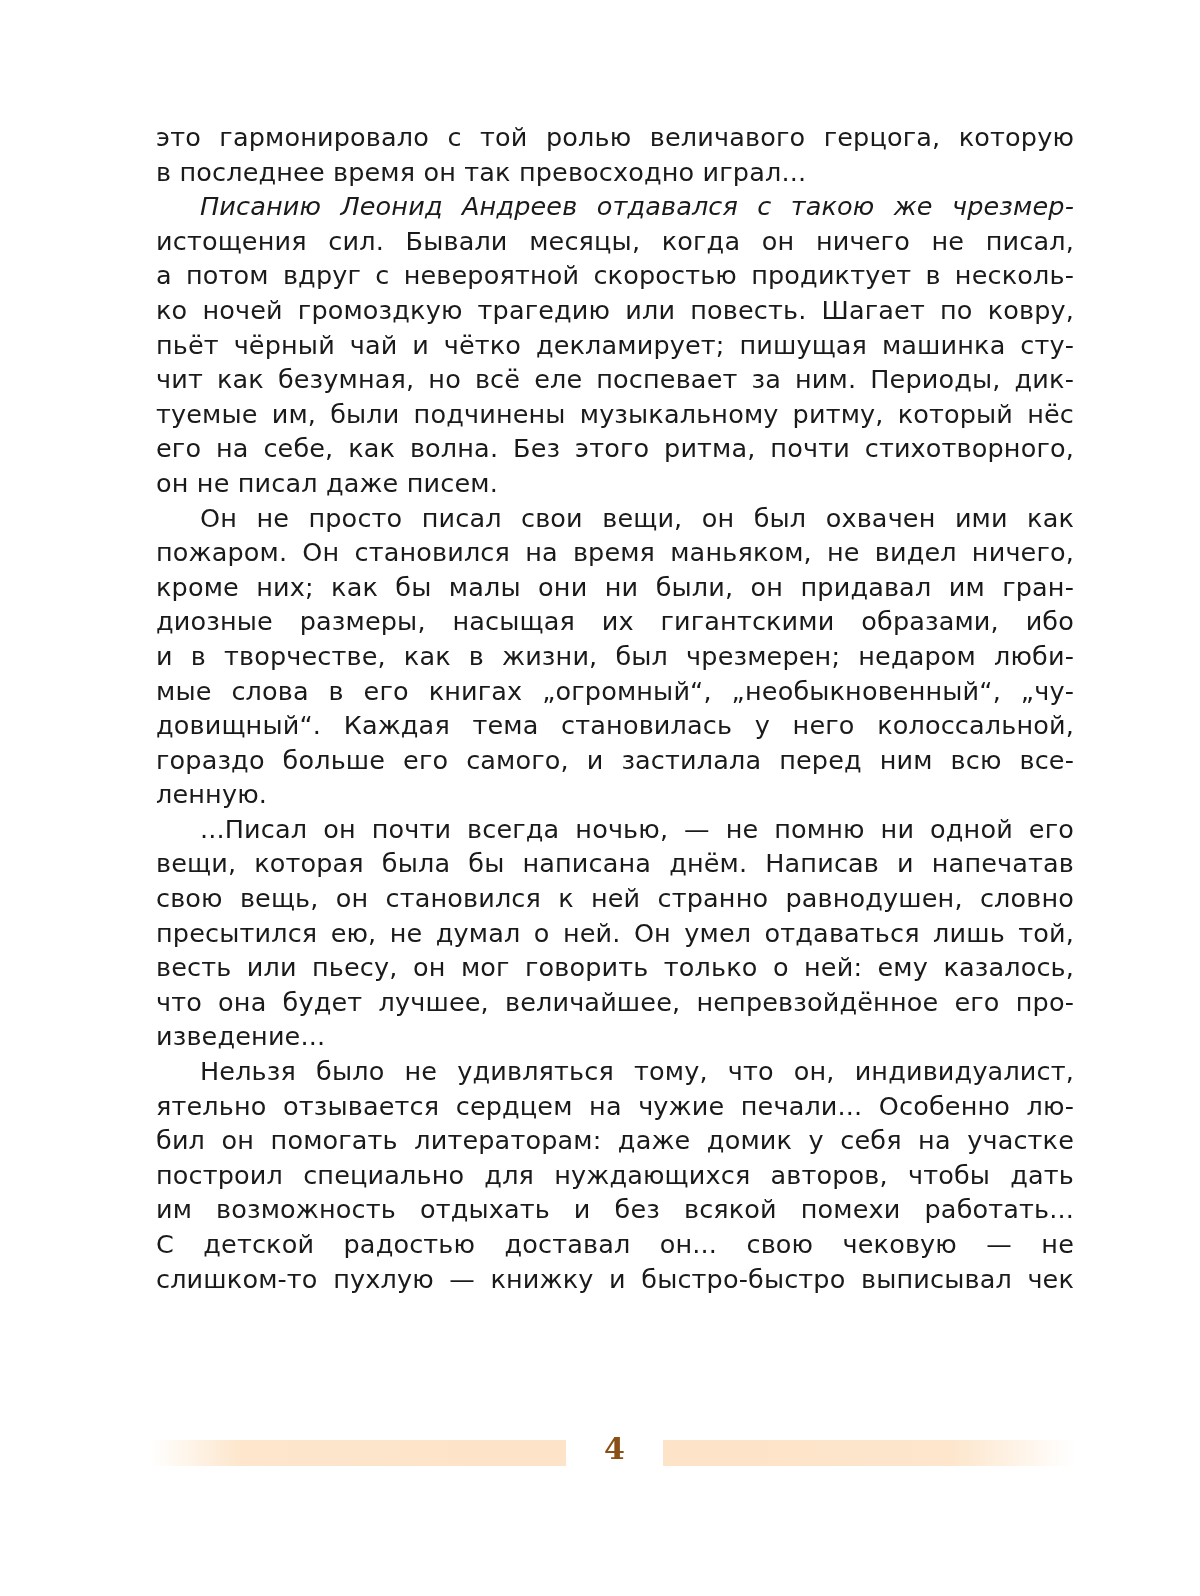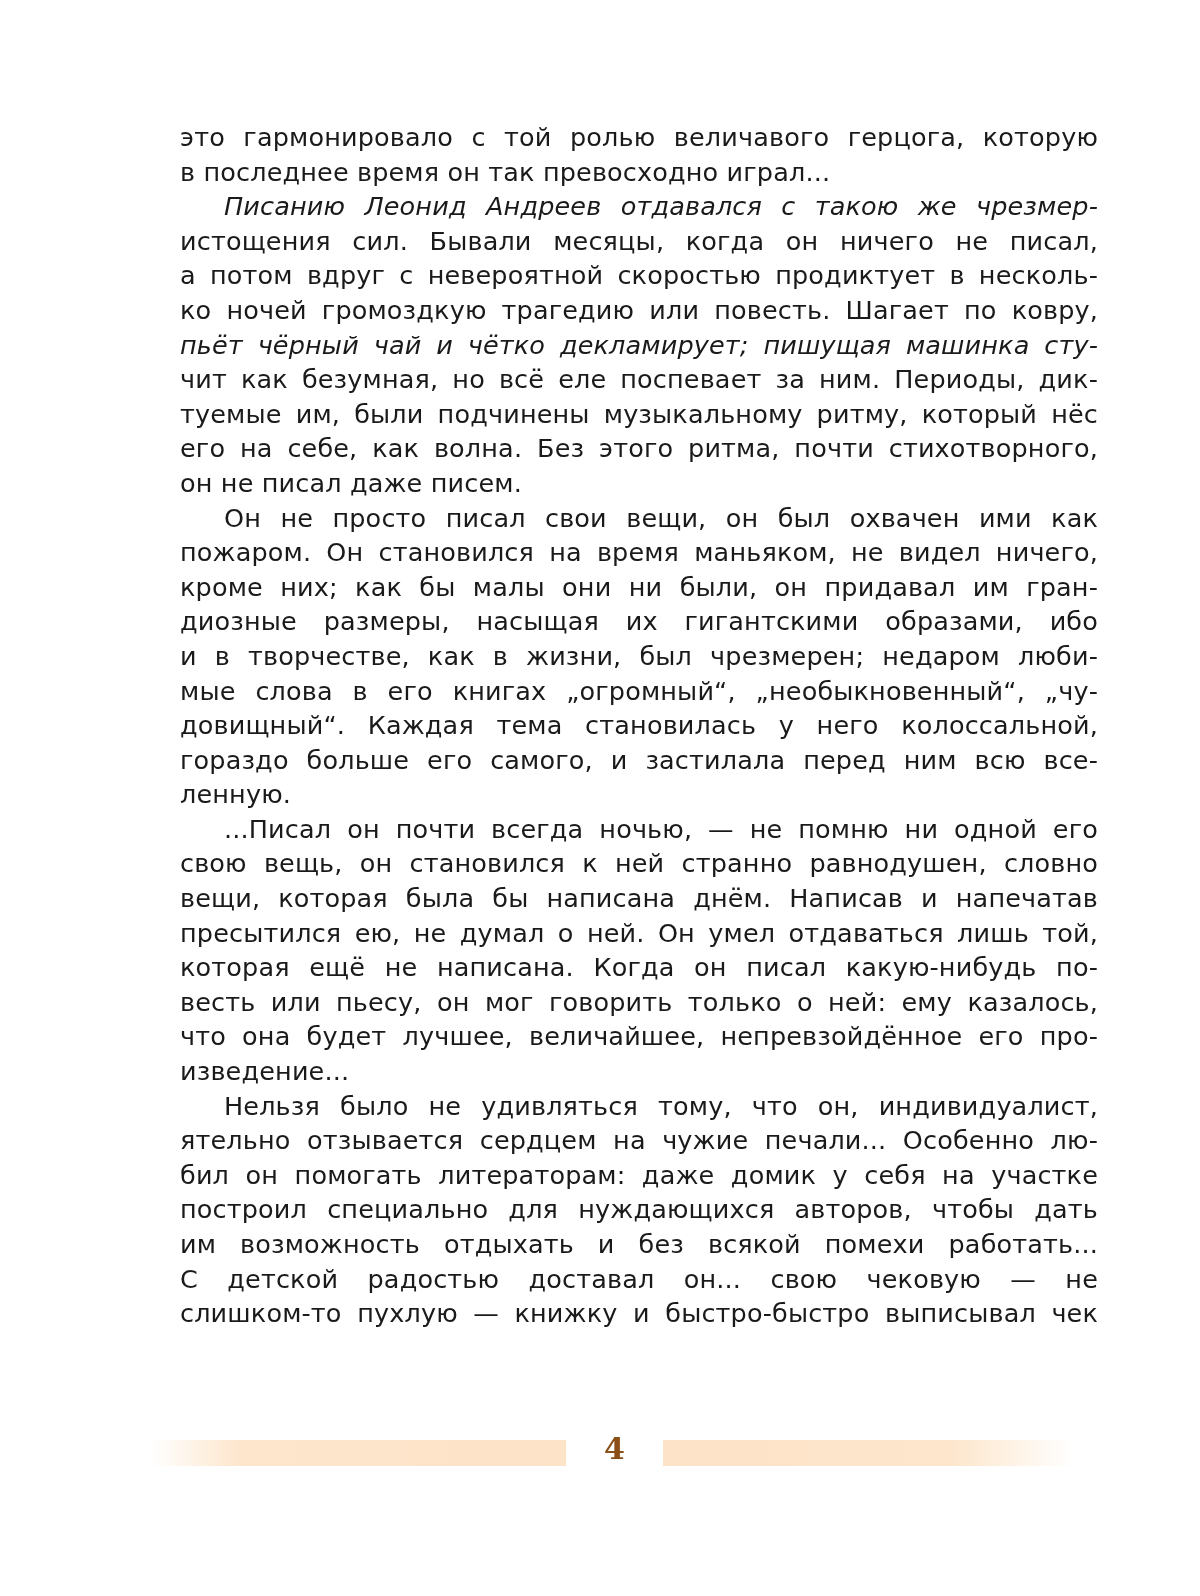--- a/index.html
+++ b/index.html
@@ -15,21 +15,20 @@
     }
     .page-text {
       position: absolute;
       left: 156px;
       top: 120px;
       width: 918px;
       font-family: "DejaVu Sans", sans-serif;
       font-size: 25.5px;
       color: #1a1a1a;
       letter-spacing: 0.15px;
-      margin-left: 24px;
     }
     .line {
       display: block;
       height: 34.6px;
       line-height: 34.6px;
       white-space: nowrap;
       text-align: justify;
       text-align-last: justify;
       overflow: hidden;
     }
@@ -76,39 +75,38 @@
 </head>
 <body>
 
 <div class="page-text" id="page-text">
     <span class="line" style="word-spacing: 10.2165px; text-align-last: left; text-align: left;">это гармонировало с той ролью величавого герцога, которую</span>
     <span class="line last">в последнее время он так превосходно играл...</span>
     <span class="line indent" style="word-spacing: 11.029px; text-align-last: left; text-align: left; font-style: italic;">Писанию Леонид Андреев отдавался с такою же чрезмер-</span>
     <span class="line" style="word-spacing: 13.3672px; text-align-last: left; text-align: left;">истощения сил. Бывали месяцы, когда он ничего не писал,</span>
     <span class="line" style="word-spacing: 5.9707px; text-align-last: left; text-align: left;">а потом вдруг с невероятной скоростью продиктует в несколь-</span>
     <span class="line" style="word-spacing: 6.83203px; text-align-last: left; text-align: left;">ко ночей громоздкую трагедию или повесть. Шагает по ковру,</span>
-    <span class="line" style="word-spacing: 6.55273px; text-align-last: left; text-align: left; font-style: italic;">пьёт чёрный чай и чётко декламирует; пишущая машинка сту-</span>
+    <span class="line" style="word-spacing: 6.55273px; text-align-last: left; text-align: left;">пьёт чёрный чай и чётко декламирует; пишущая машинка сту-</span>
     <span class="line" style="word-spacing: 5.775px; text-align-last: left; text-align: left;">чит как безумная, но всё еле поспевает за ним. Периоды, дик-</span>
     <span class="line" style="word-spacing: 5.84375px; text-align-last: left; text-align: left;">туемые им, были подчинены музыкальному ритму, который нёс</span>
     <span class="line" style="word-spacing: 6.57639px; text-align-last: left; text-align: left;">его на себе, как волна. Без этого ритма, почти стихотворного,</span>
     <span class="line last">он не писал даже писем.</span>
     <span class="line indent" style="word-spacing: 11.125px; text-align-last: left; text-align: left;">Он не просто писал свои вещи, он был охвачен ими как</span>
     <span class="line" style="word-spacing: 6.86914px; text-align-last: left; text-align: right;">пожаром. Он становился на время маньяком, не видел ничего,</span>
     <span class="line" style="word-spacing: 9.09659px; text-align-last: left; text-align: left;">кроме них; как бы малы они ни были, он придавал им гран-</span>
     <span class="line" style="word-spacing: 18.5443px; text-align-last: left; text-align: left;">диозные размеры, насыщая их гигантскими образами, ибо</span>
     <span class="line" style="word-spacing: 9.80208px; text-align-last: left; text-align: left;">и в творчестве, как в жизни, был чрезмерен; недаром люби-</span>
     <span class="line" style="word-spacing: 11.6138px; text-align-last: left; text-align: left;">мые слова в его книгах „огромный“, „необыкновенный“, „чу-</span>
     <span class="line" style="word-spacing: 14.3672px; text-align-last: left; text-align: left;">довищный“. Каждая тема становилась у него колоссальной,</span>
     <span class="line" style="word-spacing: 9.67535px; text-align-last: left; text-align: left;">гораздо больше его самого, и застилала перед ним всю все-</span>
     <span class="line last">ленную.</span>
     <span class="line indent" style="word-spacing: 7.67812px; text-align-last: left; text-align: left;">...Писал он почти всегда ночью, — не помню ни одной его</span>
+    <span class="line" style="word-spacing: 9.76367px; text-align-last: left; text-align: left;">вещи, которая была бы написана днём. Написав и напечатав</span>
     <span class="line" style="word-spacing: 8.93555px; text-align-last: left; text-align: left;">свою вещь, он становился к ней странно равнодушен, словно</span>
-    <span class="line" style="word-spacing: 9.76367px; text-align-last: left; text-align: left;">вещи, которая была бы написана днём. Написав и напечатав</span>
     <span class="line" style="word-spacing: 5.1125px; text-align-last: left; text-align: left;">пресытился ею, не думал о ней. Он умел отдаваться лишь той,</span>
-    <span class="line" style="word-spacing: 11.3223px; text-align-last: left; text-align: left;">которая ещё не написана. Когда он писал какую-нибудь по-</span>
     <span class="line" style="word-spacing: 7.12969px; text-align-last: left; text-align: center;">весть или пьесу, он мог говорить только о ней: ему казалось,</span>
     <span class="line" style="word-spacing: 7.89062px; text-align-last: left; text-align: left;">что она будет лучшее, величайшее, непревзойдённое его про-</span>
     <span class="line last">изведение...</span>
     <span class="line indent" style="word-spacing: 11.8147px; text-align-last: left; text-align: left;">Нельзя было не удивляться тому, что он, индивидуалист,</span>
     <span class="line" style="word-spacing: 8.22991px; text-align-last: left; text-align: left;">ятельно отзывается сердцем на чужие печали... Особенно лю-</span>
     <span class="line" style="word-spacing: 8.22222px; text-align-last: left; text-align: left;">бил он помогать литераторам: даже домик у себя на участке</span>
     <span class="line" style="word-spacing: 11.9062px; text-align-last: left; text-align: left;">построил специально для нуждающихся авторов, чтобы дать</span>
     <span class="line" style="word-spacing: 15.7143px; text-align-last: left; text-align: left;">им возможность отдыхать и без всякой помехи работать...</span>
     <span class="line" style="word-spacing: 21.1133px; text-align-last: left; text-align: left;">С детской радостью доставал он... свою чековую — не</span>
     <span class="line" style="word-spacing: 7.27455px; text-align-last: left; text-align: left;">слишком-то пухлую — книжку и быстро-быстро выписывал чек</span>

